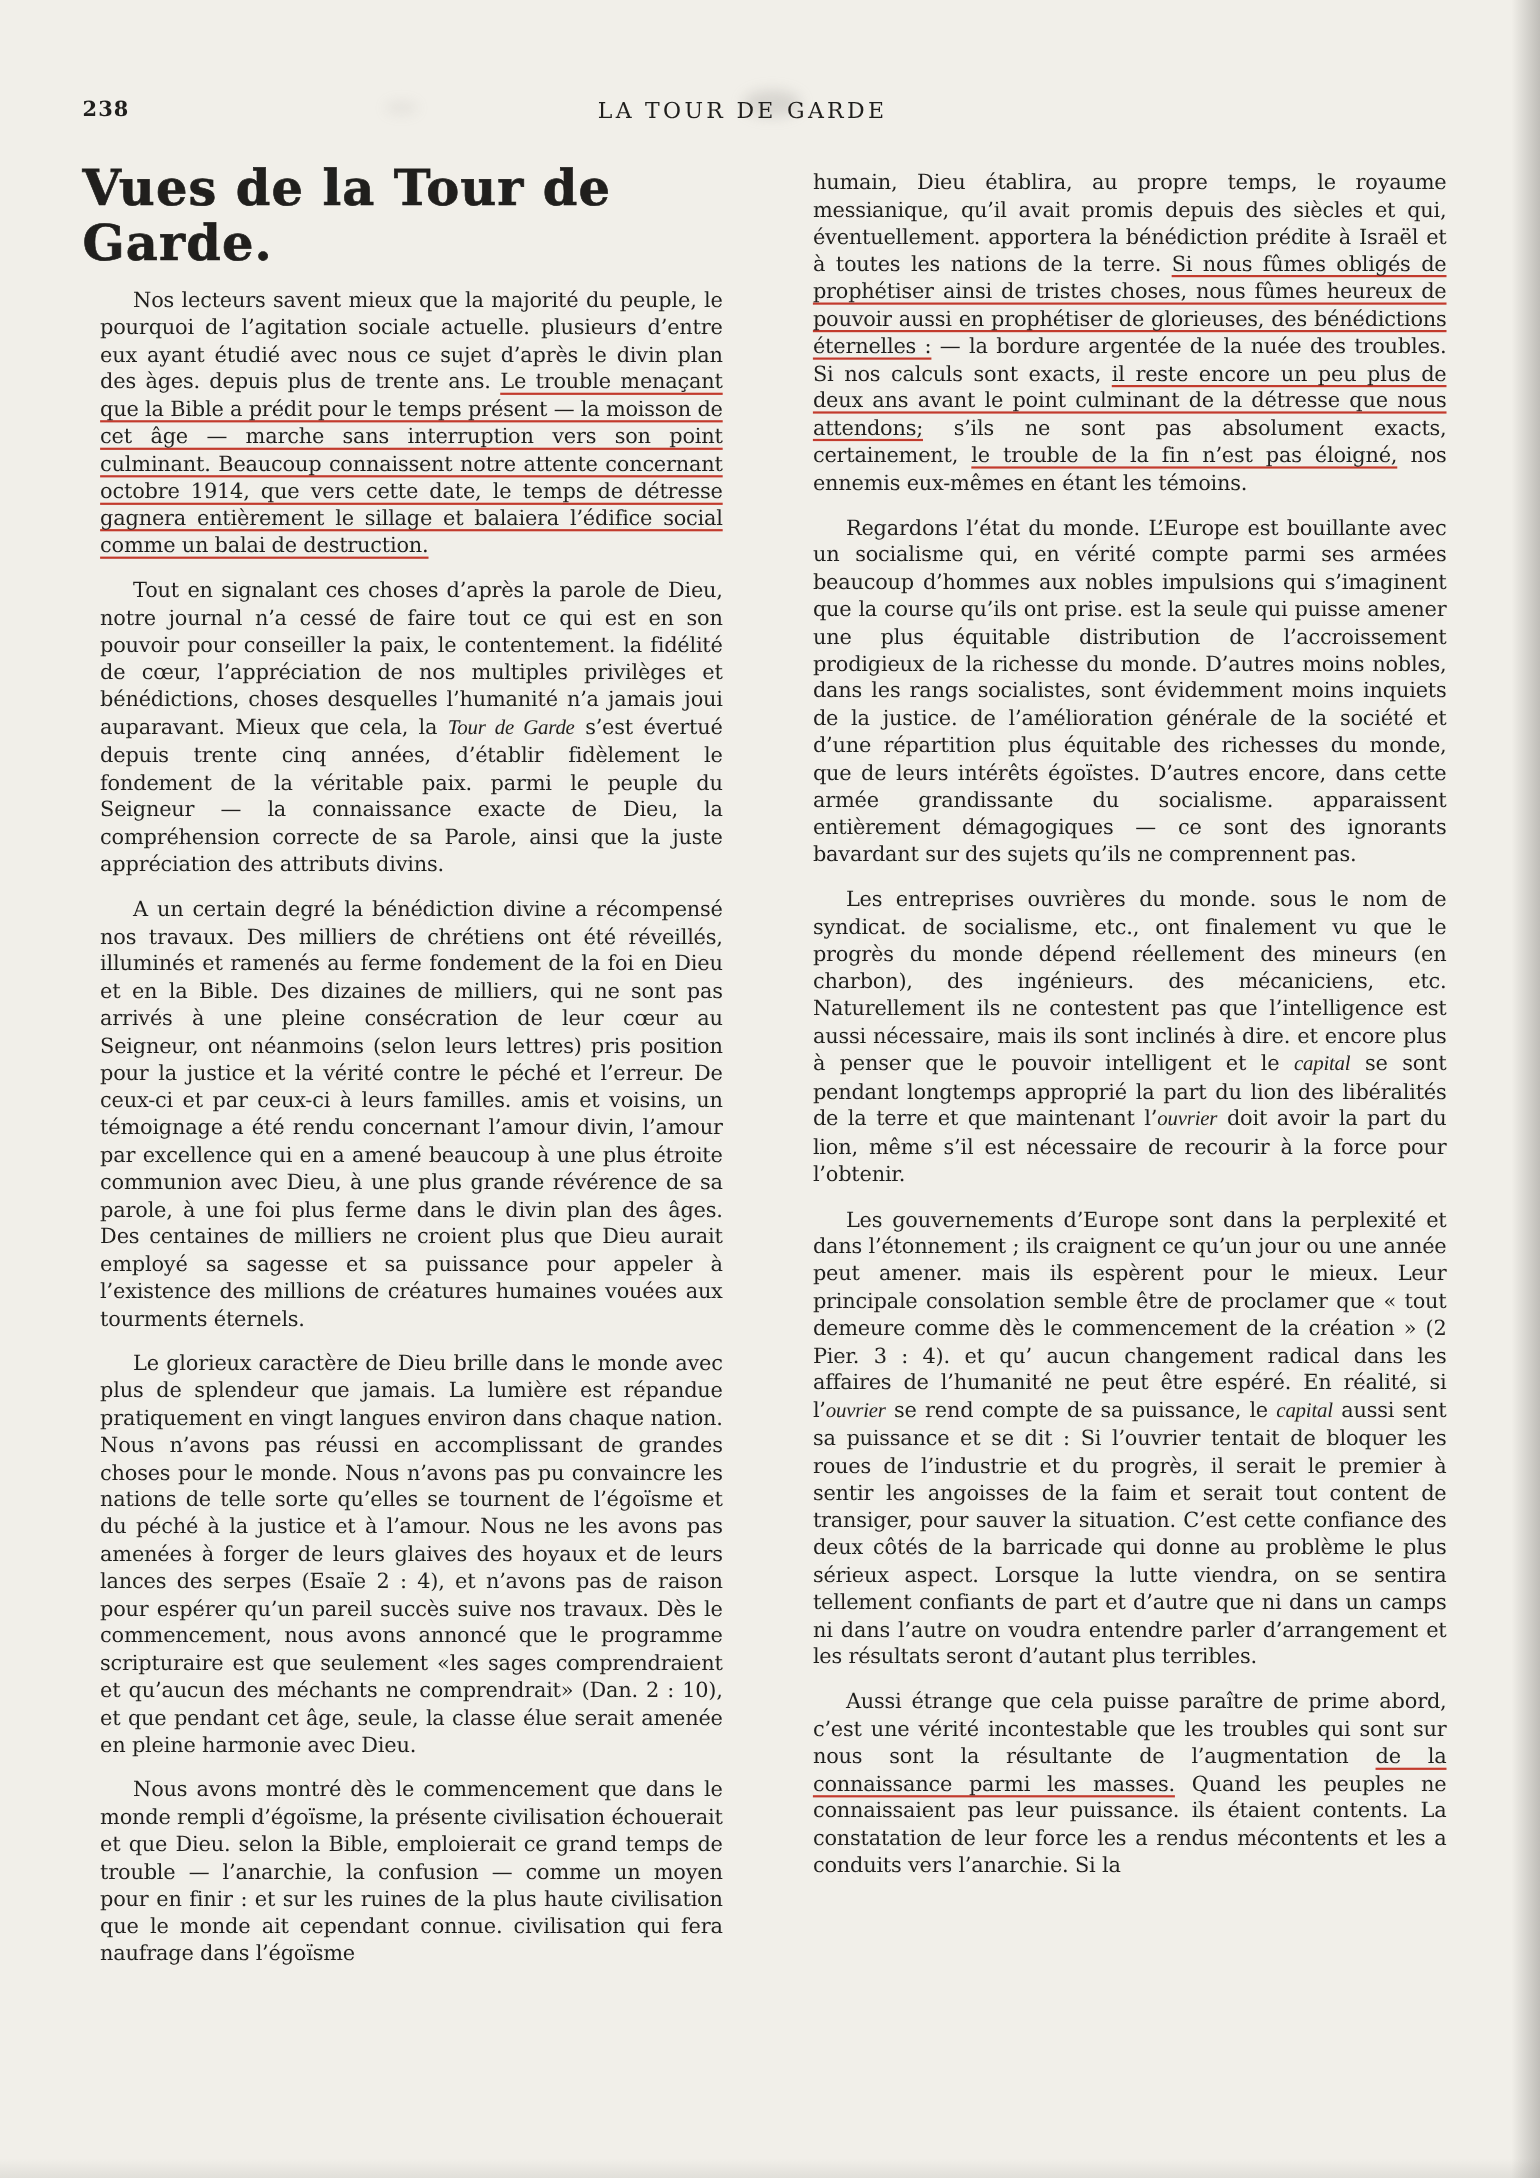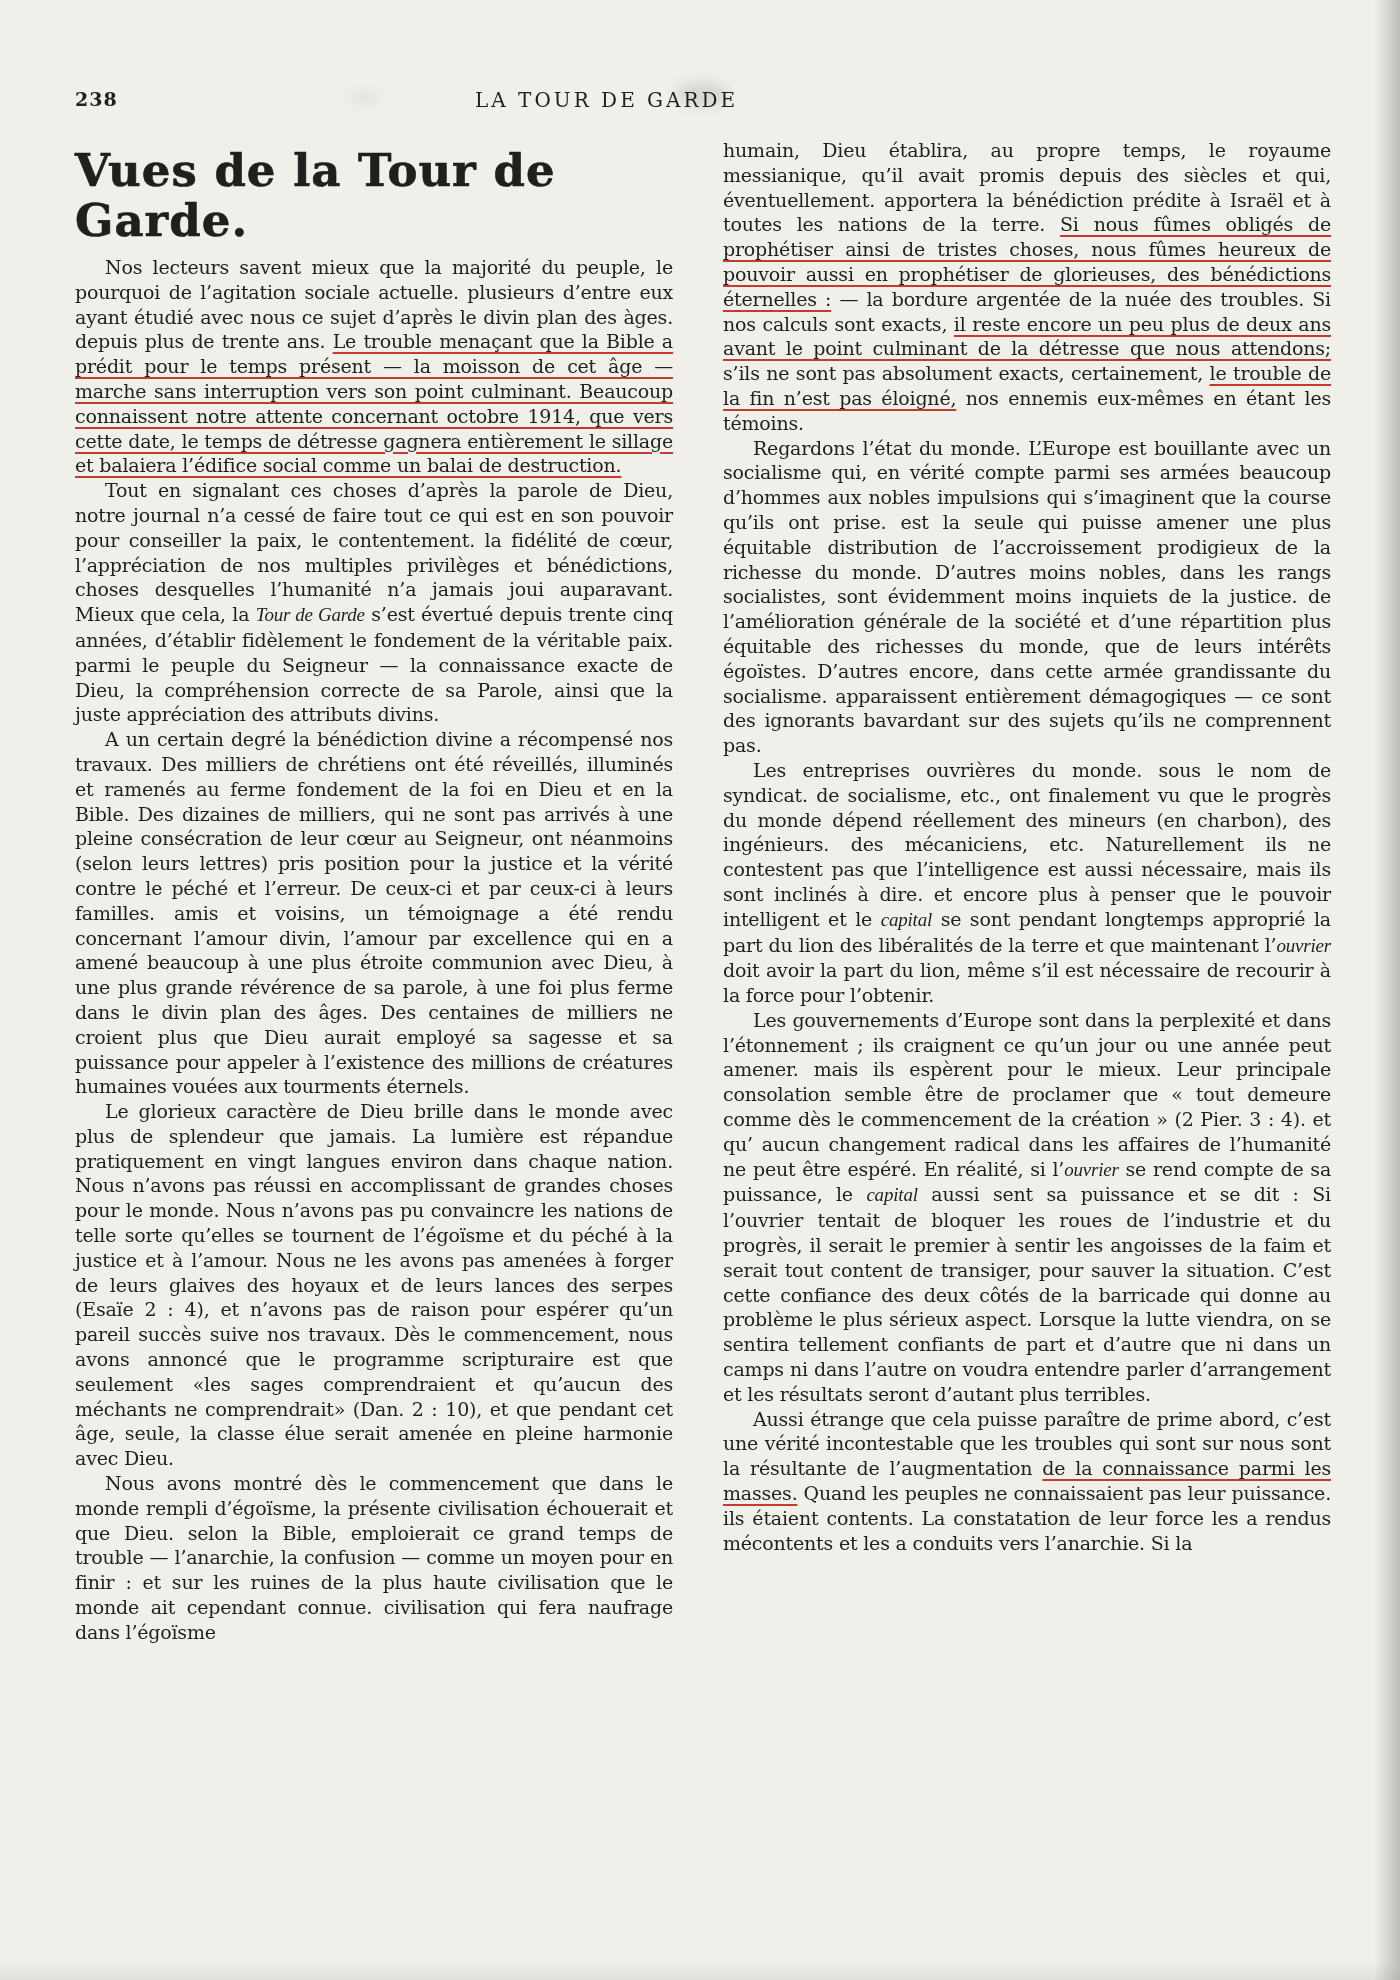--- a/index.html
+++ b/index.html
@@ -18,42 +18,42 @@
     background:linear-gradient(to right, rgba(110,108,104,0), rgba(110,108,104,0.38));}
   .edge-bottom{position:absolute;left:0;bottom:0;width:100%;height:18px;
     background:linear-gradient(to bottom, rgba(110,108,104,0), rgba(110,108,104,0.12));}
   .smudge{position:absolute;background:rgba(150,148,144,0.28);filter:blur(6px);border-radius:50%;}
   .smudge-a{left:676px;top:82px;width:52px;height:24px;}
   .smudge-b{left:350px;top:92px;width:30px;height:12px;opacity:.5;}
 
   
   .running-head{position:absolute;top:88px;left:75px;right:60px;height:30px;}
   .page-number{position:absolute;left:0;top:0;font-size:19px;font-weight:bold;letter-spacing:1px;}
-  .journal-title{position:absolute;left:400px;width:400px;text-align:left;top:0;
+  .journal-title{position:absolute;left:400px;width:400px;text-align:center;top:0;
     font-size:20px;letter-spacing:3px;}
 
   
   .col{position:absolute;top:138px;}
   .col-left{left:75px;width:598px;}
   .col-right{left:723px;width:608px;}
 
   .article-title{
     font-family:"DejaVu Serif", serif;
     font-weight:bold;font-size:45px;line-height:1.1;
     text-align:left;letter-spacing:1px;
     margin:8px 0 10px 0;
     -webkit-text-stroke:0.6px var(--ink,#201f1d);
   }
   .article-subtitle{
     font-family:"Liberation Sans","DejaVu Sans",sans-serif;
     font-weight:bold;font-size:21px;text-align:center;
     margin:0 0 12px 0;
   }
   .body-para{
-    margin:0;font-size:19px;line-height:24.8px;
+    margin:16px;font-size:19px;line-height:24.8px;
     text-align:justify;text-indent:30px;
     letter-spacing:-0.2px;
     hyphens:auto;-webkit-hyphens:auto;
   }
   .body-para.no-indent{text-indent:0;}
   .col-heading{
     font-family:"Liberation Sans","DejaVu Sans",sans-serif;
     font-weight:bold;font-size:19.5px;line-height:26px;
     margin:4px 0 2px 0;
     text-align:justify;text-align-last:justify;

